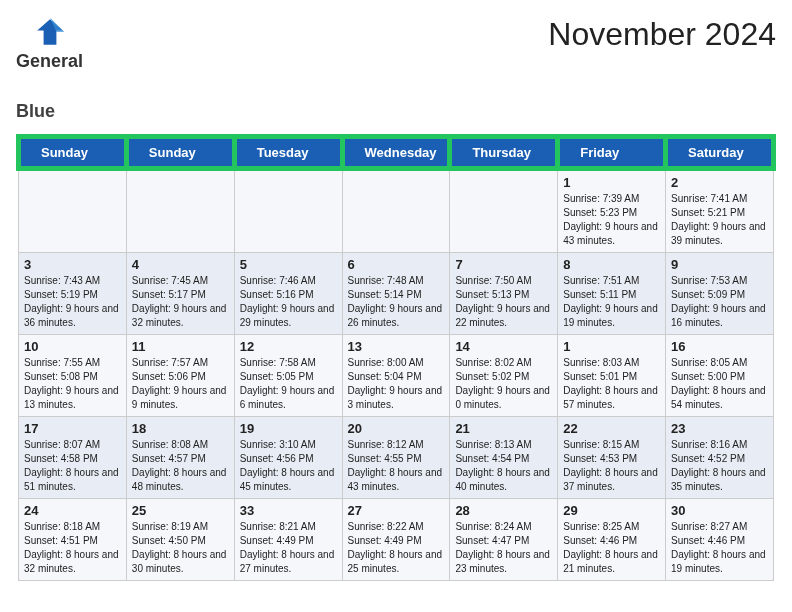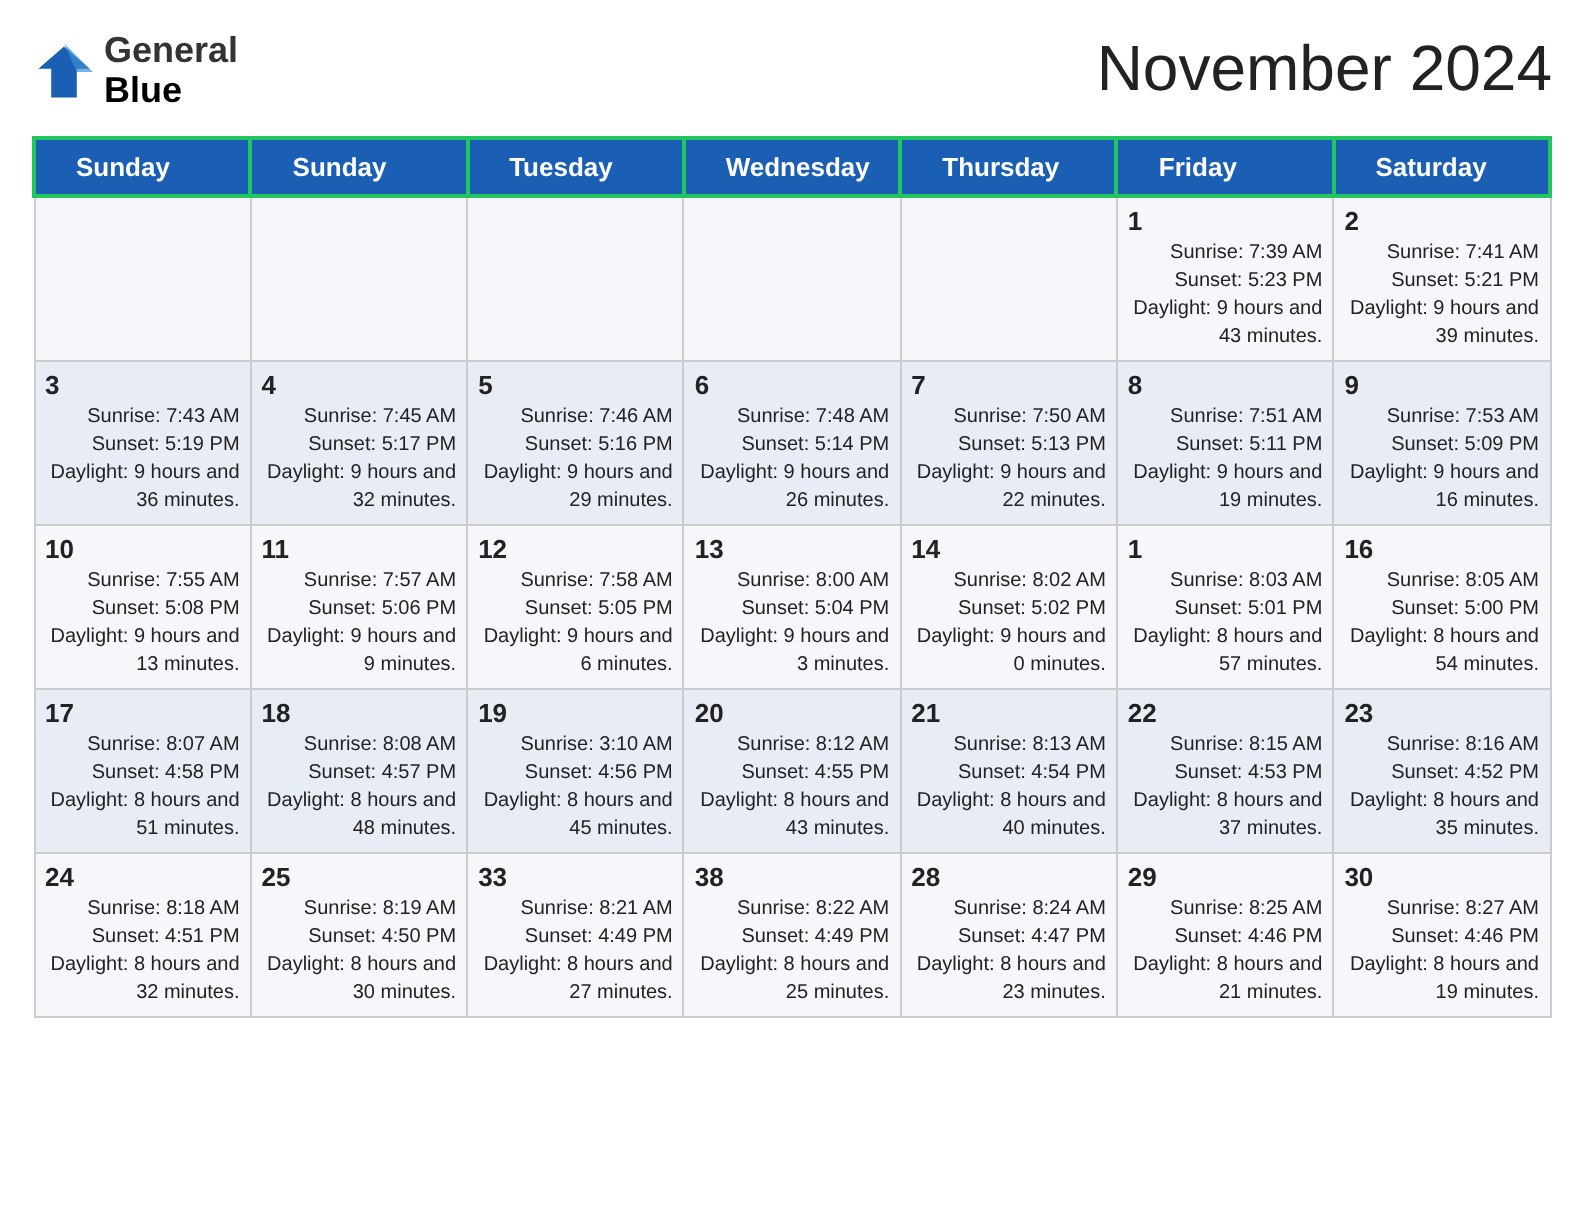--- a/index.html
+++ b/index.html
@@ -13,28 +13,29 @@
     .header-area {
       display: flex;
       justify-content: space-between;
       align-items: flex-start;
       margin-bottom: 12px;
     }
     .logo {
       display: flex;
       align-items: center;
       gap: 4px;
+      flex-direction: column;
     }
     .logo-text {
       font-size: 18px;
       font-weight: bold;
       line-height: 1.1;
     }
     .logo-text .general { color: #333; }
-    .logo-text .blue { color: #000000; }
+    .logo-text .blue { color: #404040; margin-top: 30px; }
     .logo-icon {
       width: 32px;
       height: 32px;
     }
     .title-area {
       text-align: right;
       margin-left: 44px;
     }
     .month-title {
       font-size: 32px;
@@ -50,21 +51,21 @@
       border-collapse: collapse;
       table-layout: fixed;
     }
     thead tr th {
       background: #1a5fb4;
       color: #fff;
       font-size: 13px;
       font-weight: bold;
       padding: 6px 20px;
       text-align: left;
-      border: 2px solid #22c55e;
+      border: 5px solid #22c55e;
     }
     tbody tr td {
       vertical-align: top;
       border: 1px solid #ccc;
       padding: 4px 5px;
       font-size: 10px;
       color: #222;
       height: 82px;
       background: #fff;
     }
@@ -77,21 +78,20 @@
     .day-num {
       font-size: 13px;
       font-weight: bold;
       margin-bottom: 2px;
       display: block;
     }
     .day-info {
       font-size: 10px;
       line-height: 1.4;
       color: #222;
-      text-align: right;
     }
     .empty-cell {
       background: #f5f7fa !important;
     }
   </style>
 </head>
 <body>
 
 <div class="header-area">
   <div class="logo">
@@ -312,21 +312,21 @@
 and 30 minutes.</div>
         </td>
         <td>
           <span class="day-num">33</span>
           <div class="day-info">Sunrise: 8:21 AM
 Sunset: 4:49 PM
 Daylight: 8 hours
 and 27 minutes.</div>
         </td>
         <td>
-          <span class="day-num">38</span>
+          <span class="day-num">27</span>
           <div class="day-info">Sunrise: 8:22 AM
 Sunset: 4:49 PM
 Daylight: 8 hours
 and 25 minutes.</div>
         </td>
         <td>
           <span class="day-num">28</span>
           <div class="day-info">Sunrise: 8:24 AM
 Sunset: 4:47 PM
 Daylight: 8 hours

